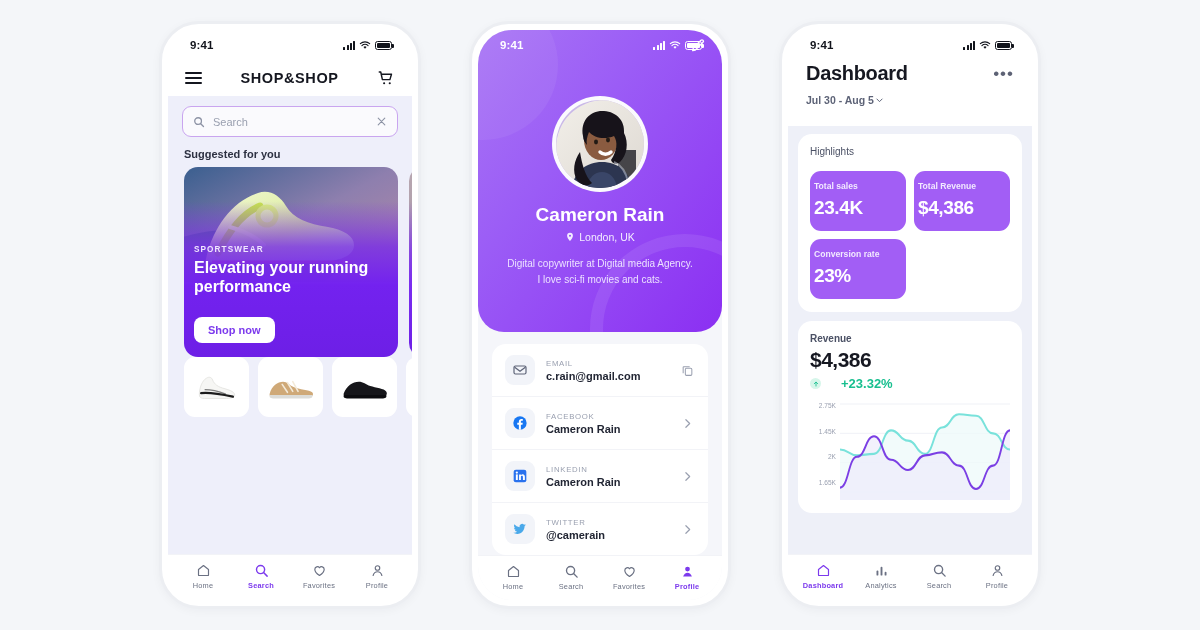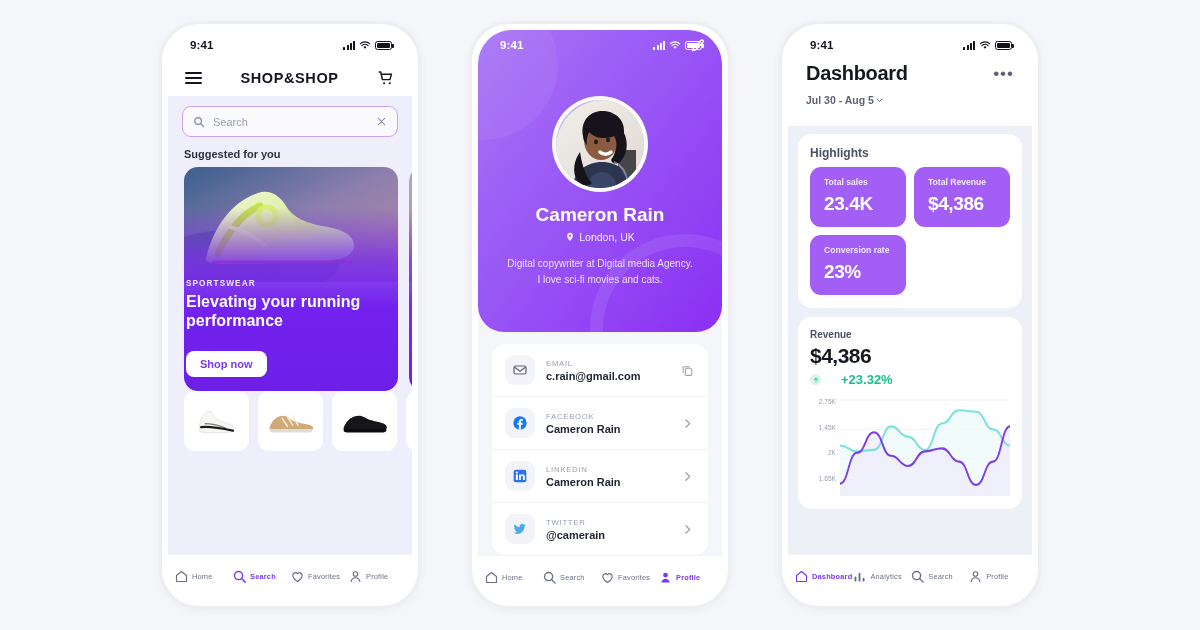--- a/index.html
+++ b/index.html
@@ -57,43 +57,43 @@
   .search-box {
     height: 31px; border: 1.3px solid #c9a5ef; border-radius: 9px;
     background: #fafafd; display: flex; align-items: center; gap: 8px; padding: 0 10px;
   }
   .search-box .mag { width: 12px; height: 12px; color:#8d93a5; flex:0 0 12px; }
   .search-box .ph { flex:1 1 auto; font-size: 11px; color:#9aa0b0; }
   .search-box .xx { width: 11px; height: 11px; color:#8d93a5; }
   .sec-title { font-size: 11px; font-weight: bold; color:#2d3142; padding: 11px 16px 7px; }
   .promo-row { display:flex; gap:11px; padding: 0 0 0 16px; }
   .promo {
-    flex: 0 0 214px; height: 224px; border-radius: 14px; overflow:hidden; position: relative;
-    display:flex; flex-direction:column; justify-content:flex-end; padding: 0 2px 14px;
+    flex: 0 0 214px; height: 190px; border-radius: 14px; overflow:hidden; position: relative;
+    display:flex; flex-direction:column; justify-content:flex-end; padding: 0 10px 14px;
   }
   .promo .photo { position:absolute; inset:0 0 55% 0; }
   .promo .shade { position:absolute; inset:0; }
   .promo .txt { position:relative; z-index:3; }
   .promo .eyebrow { font-size: 8.2px; font-weight:bold; letter-spacing:1.1px; color:#f0e6ff; margin-bottom:5px; }
   .promo .head { font-size: 16px; font-weight:bold; color:#fff; line-height:1.18; margin-bottom:20px; }
   .promo .cta {
     display:inline-block; background:#fff; color:#7c3aed; font-size:11px; font-weight:bold;
     padding: 7px 14px; border-radius: 8px;
   }
   .brands-title { font-size: 11px; font-weight: bold; color:#2d3142; padding: 12px 16px 7px; }
   .brands-row { display:flex; gap:9px; padding: 0 0 0 16px; }
   .brand-card { flex: 0 0 65px; height: 60px; background:#fff; border-radius:11px; display:flex; align-items:center; justify-content:center; overflow:hidden; }
   .shoe { width: 54px; height: 30px; }
 
   
   .tabbar {
     flex: 0 0 46px; background:#fff; display:flex; align-items:center;
     padding: 2px 6px 4px; border-top: 1px solid #f2f3f7;
   }
-  .tab { flex:1 1 0; display:flex; flex-direction:row; align-items:center; gap:3px; cursor:pointer; }
+  .tab { flex:1 1 0; display:flex; flex-direction:column; align-items:center; gap:3px; cursor:pointer; }
   .tab svg { width: 15px; height: 15px; color:#6b7183; }
   .tab .tlabel { font-size: 7.4px; color:#6b7183; letter-spacing:.2px; }
   .tab.active svg, .tab.active .tlabel { color:#7c3aed; }
   .tab.active .tlabel { font-weight: bold; }
 
   
   .prof-hero {
     position: relative; flex: 0 0 302px;
     background: linear-gradient(128deg,#a875f5 0%,#9b5cf6 38%,#8b2ff2 100%);
     border-radius: 0 0 26px 26px; display:flex; flex-direction:column; align-items:center;
@@ -125,23 +125,23 @@
 
   
   .dash-head { flex: 0 0 66px; background:#fff; padding: 2px 18px 0; }
   .dash-title-row { display:flex; align-items:center; justify-content:space-between; }
   .dash-title { font-size: 20px; font-weight: bold; color:#161821; letter-spacing:-.3px; }
   .dots { font-size: 17px; color:#5d6275; letter-spacing:1px; line-height:1; cursor:pointer; }
   .daterange { margin-top: 9px; display:flex; align-items:center; gap:1px; font-size: 10.5px; font-weight:bold; color:#5d6377; cursor:pointer; }
   .daterange svg { width: 9px; height: 9px; }
   .dash-body { flex: 1 1 auto; background:#eef0f8; padding: 8px 10px 0; overflow:hidden; }
   .panel { background:#fff; border-radius: 14px; padding: 12px 12px 13px; margin-bottom: 9px; }
-  .panel-title { font-size: 12px; font-weight:bold; color:#4b5165; margin-bottom: 7px; }
+  .panel-title { font-size: 10px; font-weight:normal; color:#4b5165; margin-bottom: 14px; }
   .stats { display:flex; flex-wrap: wrap; gap: 8px; }
-  .stat { flex: 0 0 calc(50% - 4px); border-radius: 11px; padding: 10px 14px 12px; background:#a25ef5; }
+  .stat { flex: 0 0 calc(50% - 4px); border-radius: 11px; padding: 10px 4px 12px; background:#a25ef5; }
   .stat .sl { font-size: 8.6px; font-weight:bold; color:#f2e9ff; margin-bottom: 6px; }
   .stat .sv { font-size: 19px; font-weight:bold; color:#fff; letter-spacing:-.4px; }
   .rev-label { font-size: 10px; font-weight:bold; color:#4b5165; margin-bottom: 4px; }
   .rev-value { font-size: 21px; font-weight:bold; color:#161821; letter-spacing:-.5px; }
   .rev-delta { margin-top: 4px; display:flex; align-items:center; gap:20px; font-size: 13px; font-weight:bold; color:#18bf8f; }
   .rev-delta .updot { width: 11px; height: 11px; border-radius:50%; background:#d6f6ea; display:flex; align-items:center; justify-content:center; }
   .rev-delta .updot svg { width: 6px; height: 6px; color:#18bf8f; }
   .chart-wrap { margin-top: 9px; display:flex; gap: 4px; }
   .ylabels { flex:0 0 26px; display:flex; flex-direction:column; justify-content:space-between; padding: 2px 0 14px; }
   .ylabels span { font-size: 6.6px; color:#9aa0b0; text-align:right; }

